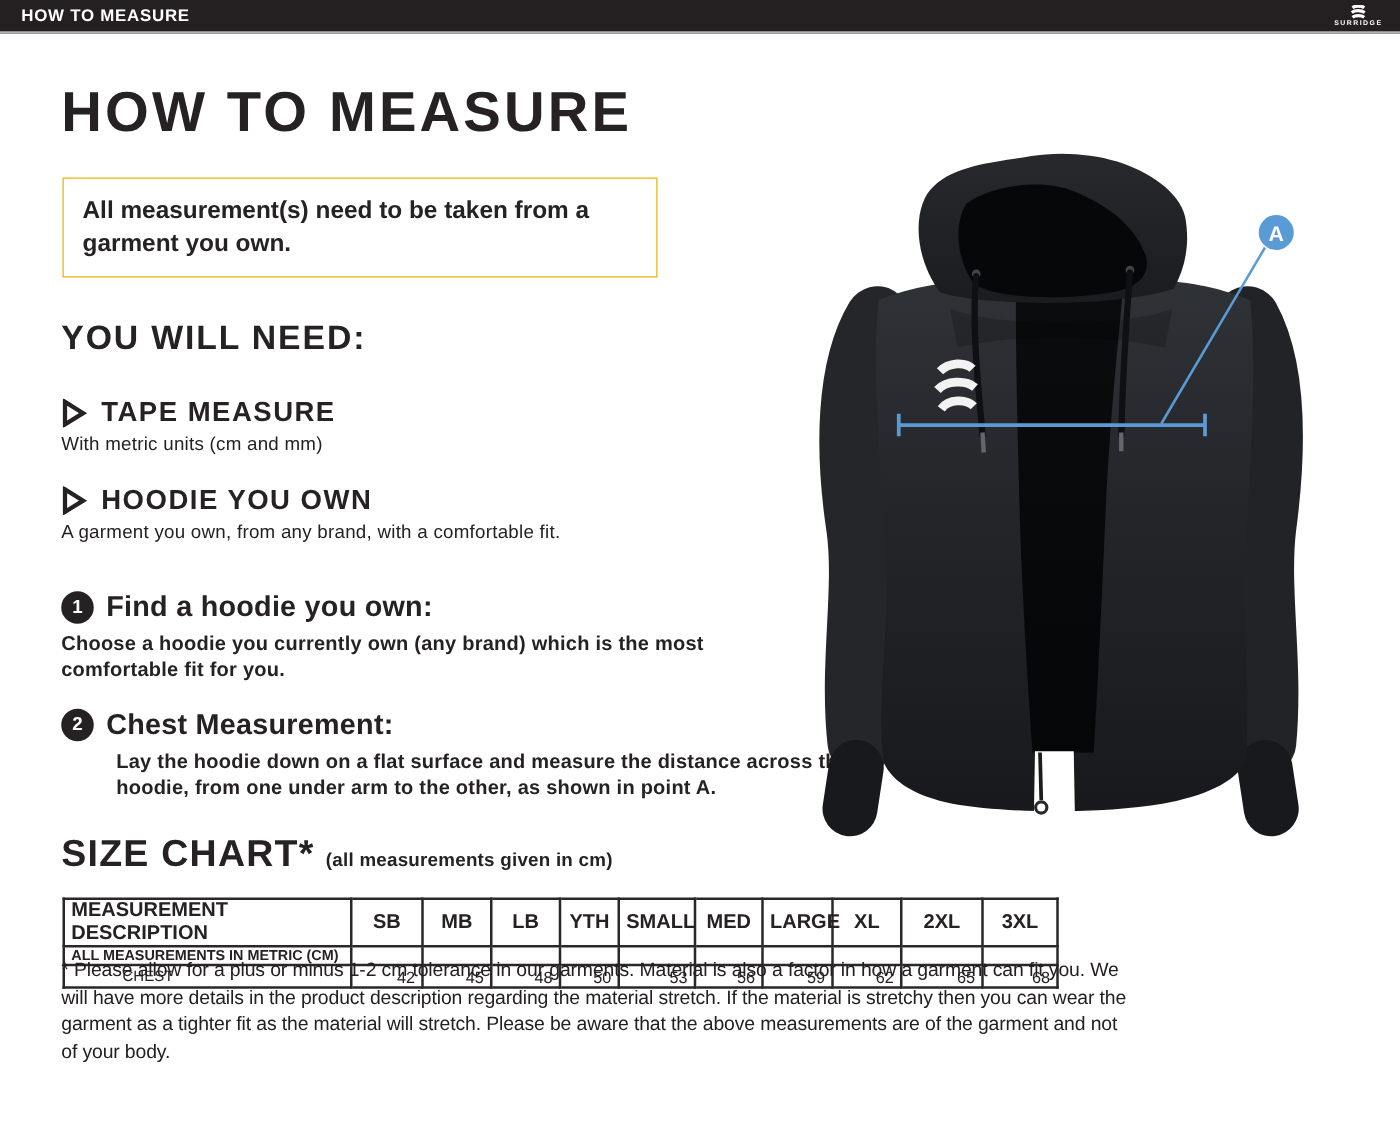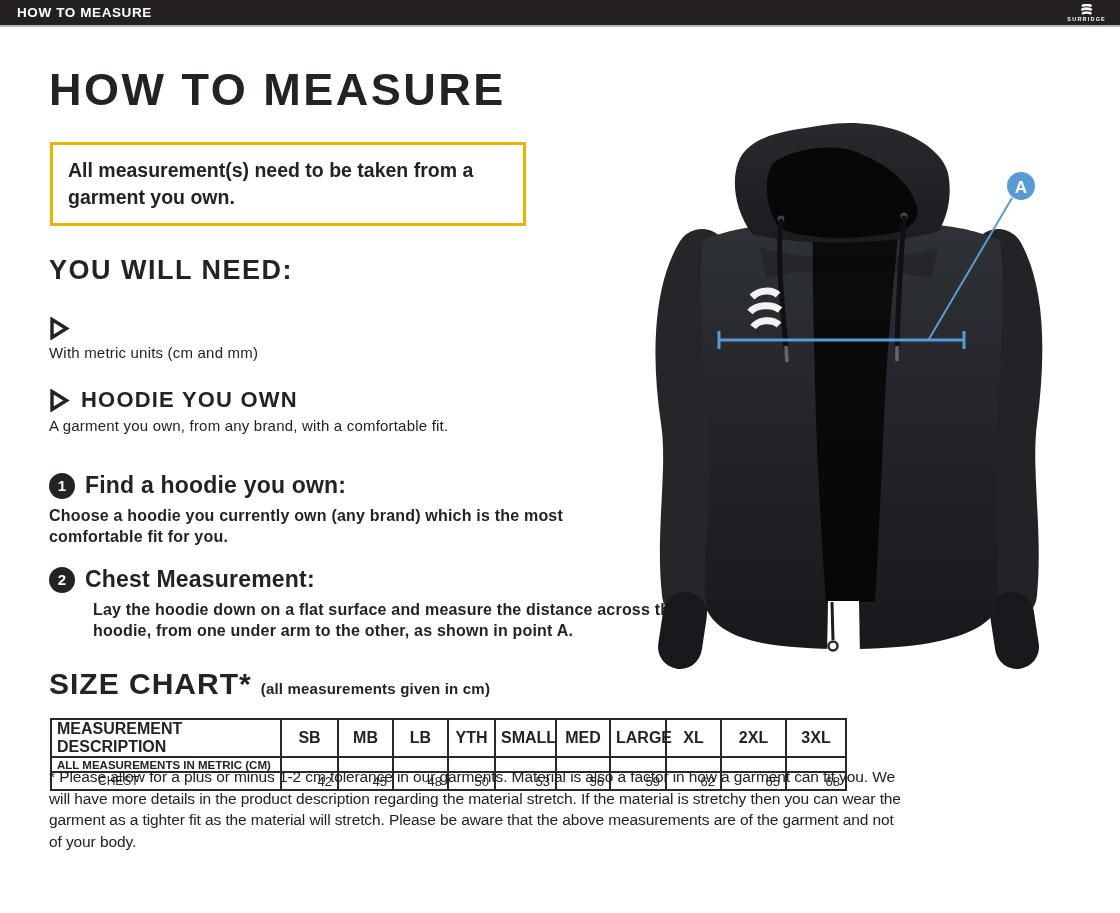--- a/index.html
+++ b/index.html
@@ -11,21 +11,21 @@
             background:#242021; border-bottom:2px solid #b3b3b3;
             display:flex; align-items:center; justify-content:space-between;
             padding:0 14px 0 17px; }
   .topbar-title { color:#ffffff; font-size:13.5px; font-weight:bold; letter-spacing:.6px; }
   .topbar-logo { display:flex; flex-direction:column; align-items:center; line-height:1; padding-top:1px; }
   .topbar-logo .brandname { color:#ffffff; font-size:5.5px; font-weight:bold; letter-spacing:1.2px; margin-top:1px; }
 
   
   .page-title { position:absolute; left:49px; top:64px; font-size:45px; font-weight:bold;
                 letter-spacing:2.5px; color:#262223; }
-  .notice-box { position:absolute; left:50px; top:142px; width:476px; border:3px solid #eab308;
+  .notice-box { position:absolute; left:50px; top:142px; width:476px; border:1px solid #eab308;
                 padding:12px 15px; font-size:19.5px; font-weight:bold; line-height:27px; }
   .ywn-heading { position:absolute; left:49px; top:255px; font-size:27px; font-weight:bold; letter-spacing:1.5px; }
 
   .need-item { position:absolute; left:49px; }
   .need-row { display:flex; align-items:center; gap:11px; }
   .need-label { font-size:22px; font-weight:bold; letter-spacing:1.2px; }
   .need-desc { margin-top:4px; font-size:15px; font-weight:normal; letter-spacing:.2px; }
 
   .step { position:absolute; left:49px; }
   .step-row { display:flex; align-items:center; gap:10px; }
@@ -76,20 +76,21 @@
 
 <div class="notice-box">All measurement(s) need to be taken from a garment you own.</div>
 
 <div class="ywn-heading">YOU WILL NEED:</div>
 
 <div class="need-item" style="top:317px;">
   <div class="need-row">
     <svg width="21" height="23" viewBox="0 0 21 23">
       <path d="M3 2.5 L17.5 11.5 L3 20.5 Z" fill="none" stroke="#262223" stroke-width="3.4" stroke-linejoin="miter"></path>
     </svg>
+    <span class="need-label">TAPE MEASURE</span>
   </div>
   <div class="need-desc">With metric units (cm and mm)</div>
 </div>
 
 <div class="need-item" style="top:387px;">
   <div class="need-row">
     <svg width="21" height="23" viewBox="0 0 21 23">
       <path d="M3 2.5 L17.5 11.5 L3 20.5 Z" fill="none" stroke="#262223" stroke-width="3.4" stroke-linejoin="miter"></path>
     </svg>
     <span class="need-label">HOODIE YOU OWN</span>

